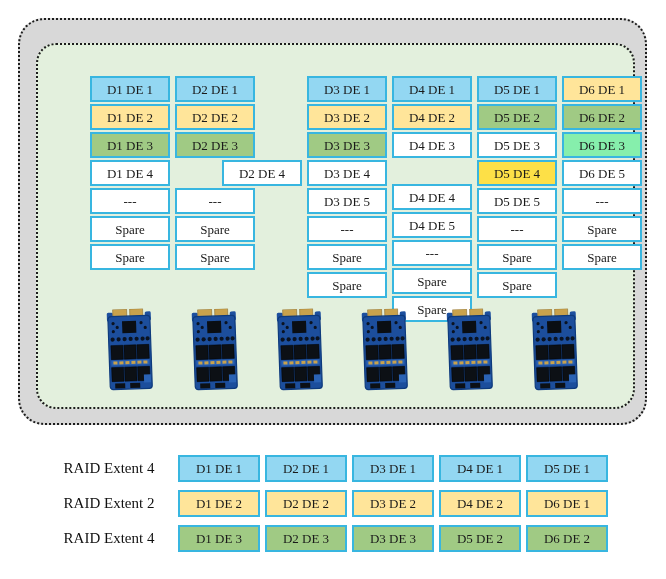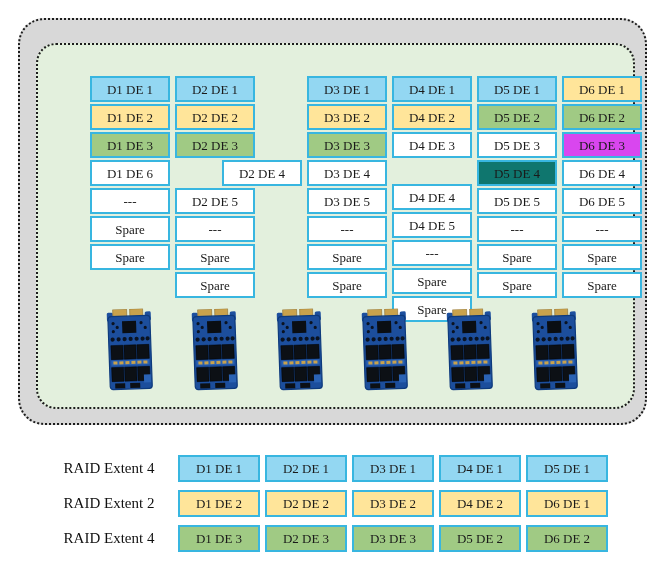--- a/index.html
+++ b/index.html
@@ -54,31 +54,30 @@
 
 <div class="page">
 
   <div class="outer-box">
     <div class="inner-box">
       <div class="disk-grid" id="disk-grid">
           <div class="disk-col">
             <div class="cell" style="background: rgb(147, 215, 242);">D1 DE 1</div>
             <div class="cell" style="background: rgb(255, 229, 154);">D1 DE 2</div>
             <div class="cell" style="background: rgb(160, 202, 132);">D1 DE 3</div>
-            <div class="cell" style="background: rgb(255, 255, 255);">D1 DE 6</div>
+            <div class="cell" style="background: rgb(255, 255, 255);">D1 DE 4</div>
             <div class="cell" style="background: rgb(255, 255, 255);">---</div>
             <div class="cell" style="background: rgb(255, 255, 255);">Spare</div>
             <div class="cell" style="background: rgb(255, 255, 255);">Spare</div>
           </div>
           <div class="disk-col">
             <div class="cell" style="background: rgb(147, 215, 242);">D2 DE 1</div>
             <div class="cell" style="background: rgb(255, 229, 154);">D2 DE 2</div>
             <div class="cell" style="background: rgb(160, 202, 132);">D2 DE 3</div>
             <div class="cell" style="background: rgb(255, 255, 255); margin-left: 47px;">D2 DE 4</div>
-            <div class="cell" style="background: rgb(255, 255, 255);">D2 DE 5</div>
             <div class="cell" style="background: rgb(255, 255, 255);">---</div>
             <div class="cell" style="background: rgb(255, 255, 255);">Spare</div>
             <div class="cell" style="background: rgb(255, 255, 255);">Spare</div>
           </div>
           <div class="disk-col">
             <div class="cell" style="background: rgb(147, 215, 242);">D3 DE 1</div>
             <div class="cell" style="background: rgb(255, 229, 154);">D3 DE 2</div>
             <div class="cell" style="background: rgb(160, 202, 132);">D3 DE 3</div>
             <div class="cell" style="background: rgb(255, 255, 255);">D3 DE 4</div>
             <div class="cell" style="background: rgb(255, 255, 255);">D3 DE 5</div>
@@ -93,31 +92,30 @@
             <div class="cell" style="background: rgb(255, 255, 255); margin-top: 24px;">D4 DE 4</div>
             <div class="cell" style="background: rgb(255, 255, 255);">D4 DE 5</div>
             <div class="cell" style="background: rgb(255, 255, 255);">---</div>
             <div class="cell" style="background: rgb(255, 255, 255);">Spare</div>
             <div class="cell" style="background: rgb(255, 255, 255);">Spare</div>
           </div>
           <div class="disk-col">
             <div class="cell" style="background: rgb(147, 215, 242);">D5 DE 1</div>
             <div class="cell" style="background: rgb(160, 202, 132);">D5 DE 2</div>
             <div class="cell" style="background: rgb(255, 255, 255);">D5 DE 3</div>
-            <div class="cell" style="background: #0f766e;">D5 DE 4</div>
+            <div class="cell" style="background: #fde047;">D5 DE 4</div>
             <div class="cell" style="background: rgb(255, 255, 255);">D5 DE 5</div>
             <div class="cell" style="background: rgb(255, 255, 255);">---</div>
             <div class="cell" style="background: rgb(255, 255, 255);">Spare</div>
             <div class="cell" style="background: rgb(255, 255, 255);">Spare</div>
           </div>
           <div class="disk-col">
             <div class="cell" style="background: rgb(255, 229, 154);">D6 DE 1</div>
             <div class="cell" style="background: rgb(160, 202, 132);">D6 DE 2</div>
-            <div class="cell" style="background: #d946ef;">D6 DE 3</div>
-            <div class="cell" style="background: rgb(255, 255, 255);">D6 DE 4</div>
+            <div class="cell" style="background: #86efac;">D6 DE 3</div>
             <div class="cell" style="background: rgb(255, 255, 255);">D6 DE 5</div>
             <div class="cell" style="background: rgb(255, 255, 255);">---</div>
             <div class="cell" style="background: rgb(255, 255, 255);">Spare</div>
             <div class="cell" style="background: rgb(255, 255, 255);">Spare</div>
           </div>
         </div>
       <div class="ssd-row" id="ssd-row">
           <div class="ssd-slot">
     <svg width="46" height="82" viewBox="0 0 46 82" xmlns="http://www.w3.org/2000/svg">
 

